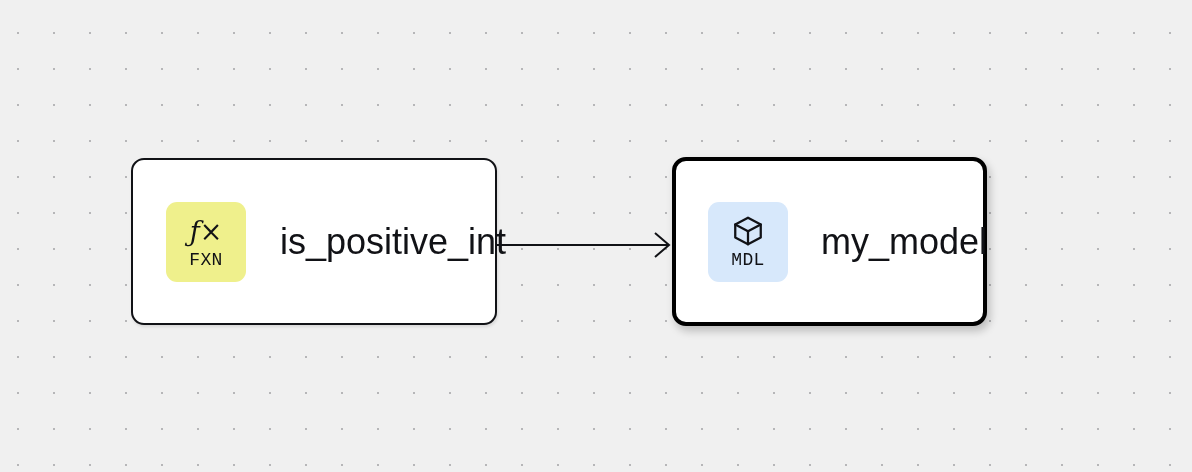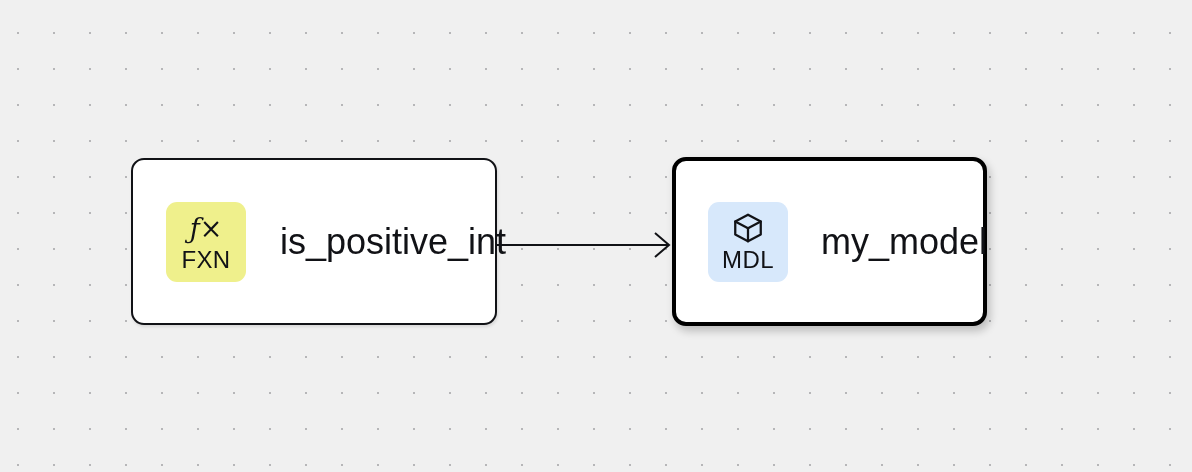--- a/index.html
+++ b/index.html
@@ -76,22 +76,22 @@
     line-height: 1;
     color: #111216;
   }
   .badge .glyph-fx {
     font-family: "DejaVu Serif", serif;
     font-size: 27px;
     font-style: italic;
     letter-spacing: 0px;
   }
   .badge .badge-label {
-    font-family: Liberation Sans, sans-serif;
-    font-size: 24px;
+    font-family: Liberation Mono, monospace;
+    font-size: 18px;
     letter-spacing: 0.4px;
     color: #111216;
     margin-top: 3px;
     line-height: 1;
   }
 
   .node.fxn .badge { margin-left: 33px; }
   .node.mdl .badge { margin-left: 32px; }
 
   

